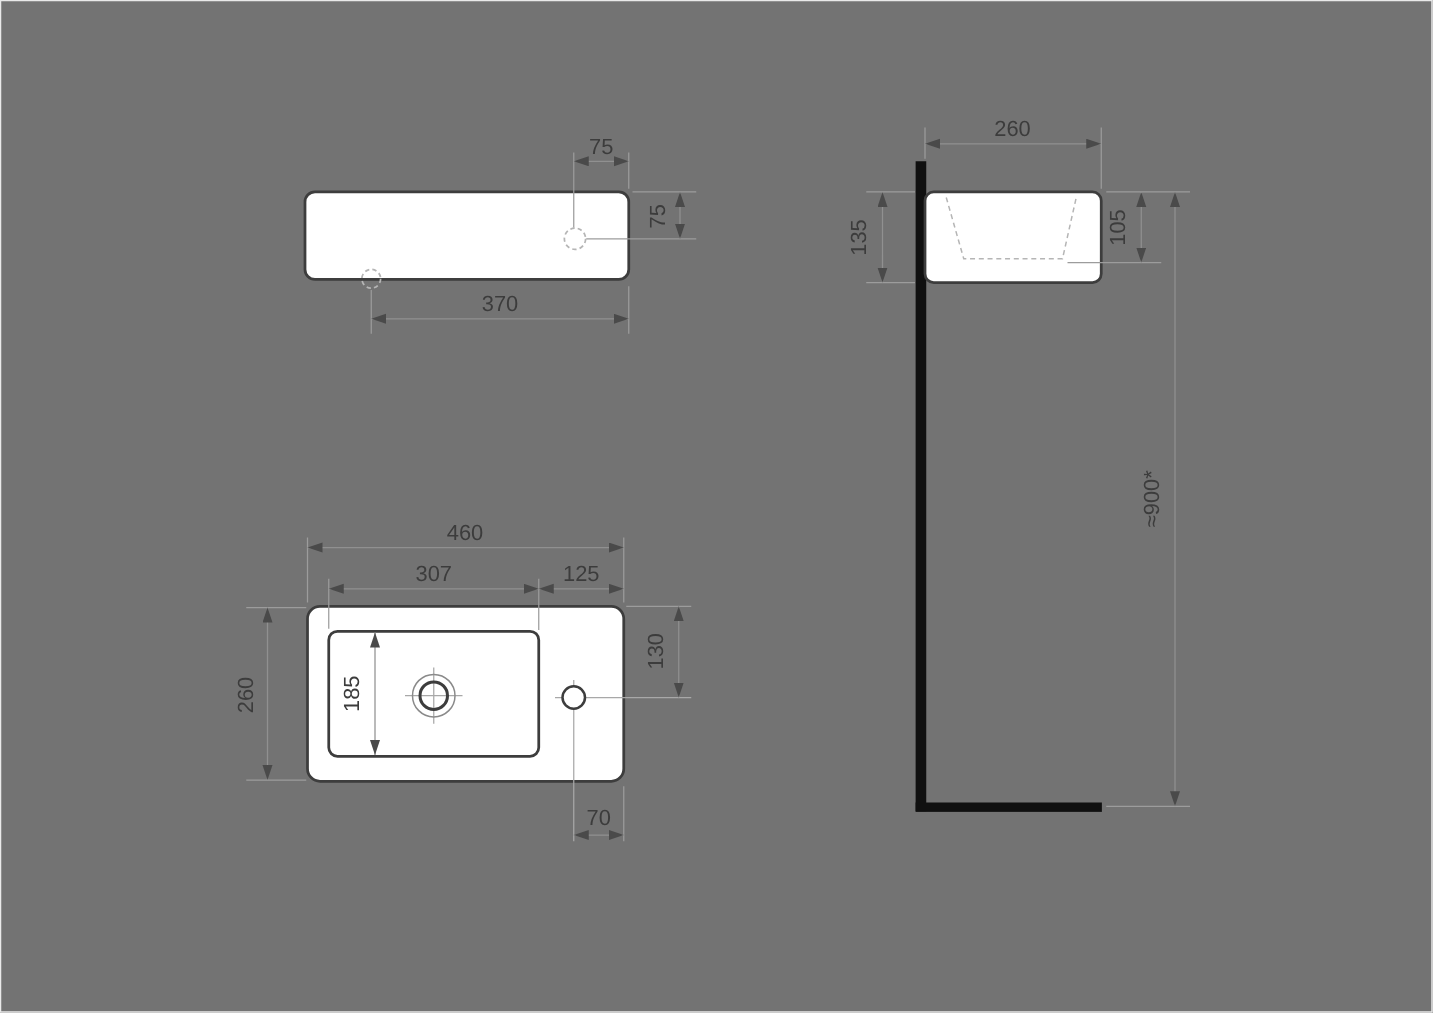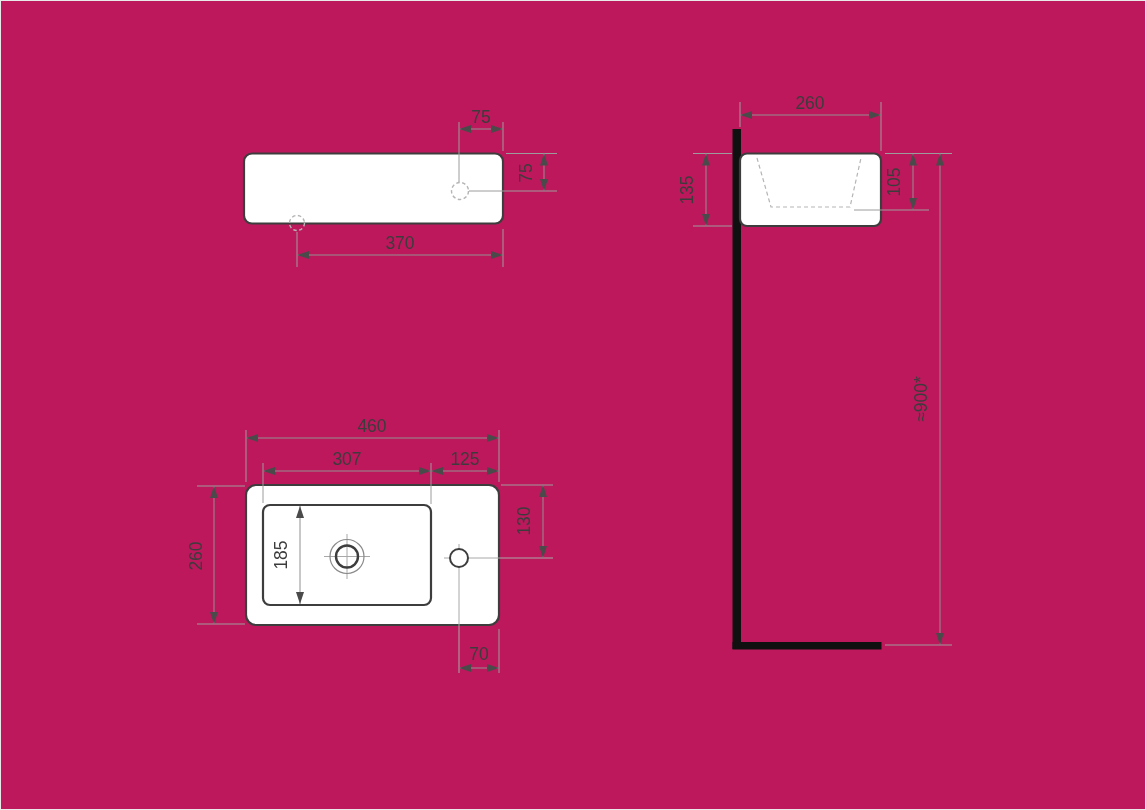--- a/index.html
+++ b/index.html
@@ -1,19 +1,19 @@
 <!DOCTYPE html>
 <html><head>
 <meta charset="utf-8">
 <style>
   html,body{margin:0;padding:0;background:#fff;}
   .page{
     position:relative;
     width:1146px;height:810px;
-    background:#be185d;
+    background:#737373;
     box-sizing:border-box;
     border:1px solid #e9e9e9;
     font-family:"Liberation Sans", sans-serif;
     overflow:hidden;
   }
   svg{display:block;}
   
   .outline{stroke:#3d3d3d;stroke-width:2.2;fill:#ffffff;}
   .outline-nofill{stroke:#3d3d3d;stroke-width:2.2;fill:none;}
   .thickbar{fill:#101010;stroke:none;}

